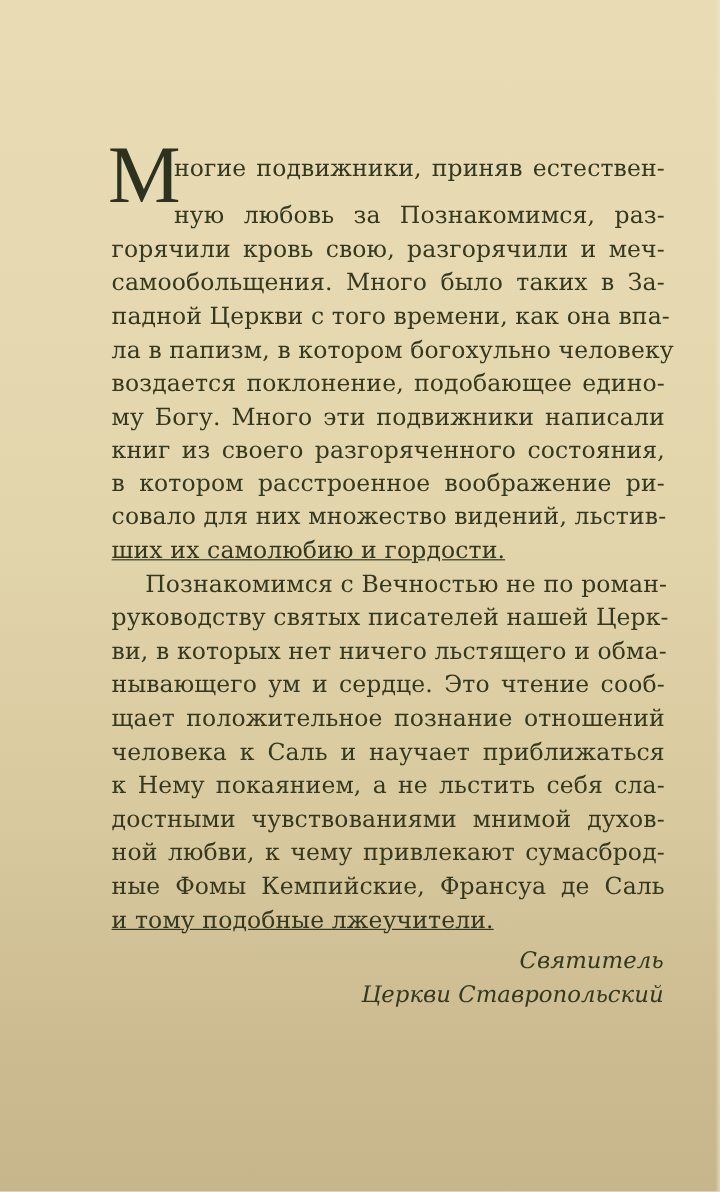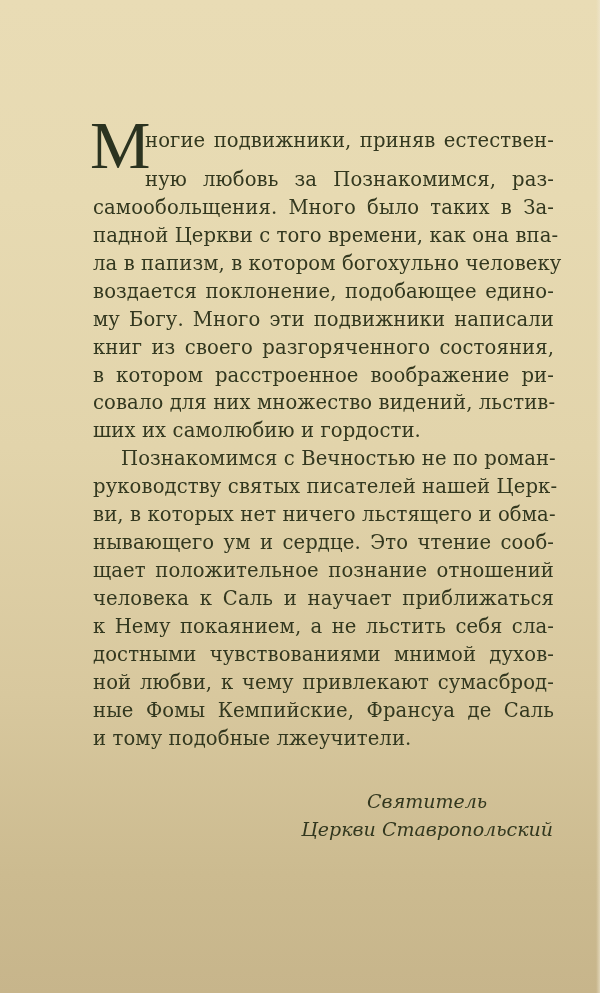--- a/index.html
+++ b/index.html
@@ -32,20 +32,21 @@
     }
     .line {
       display: block;
       white-space: nowrap;
       text-align: justify;
       text-align-last: justify;
       height: 27.95px;
     }
     .line.last {
       text-align-last: left;
+      text-decoration: underline;
     }
     .line.indent {
       padding-left: 28px;
     }
     .line.capline {
       padding-left: 52px;
       margin-top: 11px;
     }
     .dropcap {
       position: absolute;
@@ -53,40 +54,41 @@
       top: -2px;
       font-family: "Liberation Serif", "DejaVu Serif", serif;
       font-size: 68px;
       line-height: 62px;
       color: #2b3320;
     }
     .signature {
       position: absolute;
       right: 47px;
       top: 788px;
-      text-align: center;
+      text-align: right;
       font-style: italic;
       font-family: "DejaVu Serif", "Liberation Serif", serif;
       font-size: 19px;
       line-height: 27.5px;
       color: #33381f;
     }
     .signature span { display: block; }
   </style>
 </head>
 <body>
 
 <div class="page-edge"></div>
 
 <div class="text-block">
   <span class="dropcap">М</span>
 
   <div>
     <span class="line capline">ногие подвижники, приняв естествен-</span>
     <span class="line capline">ную любовь за Познакомимся, раз-</span>
+    <span class="line">горячили кровь свою, разгорячили и меч-</span>
     <span class="line">самообольщения. Много было таких в За-</span>
     <span class="line">падной Церкви с того времени, как она впа-</span>
     <span class="line">ла в папизм, в котором богохульно человеку</span>
     <span class="line">воздается поклонение, подобающее едино-</span>
     <span class="line">му Богу. Много эти подвижники написали</span>
     <span class="line">книг из своего разгоряченного состояния,</span>
     <span class="line">в  котором расстроенное воображение ри-</span>
     <span class="line">совало для них множество видений, льстив-</span>
     <span class="line last">ших их самолюбию и гордости.</span>
   </div>

